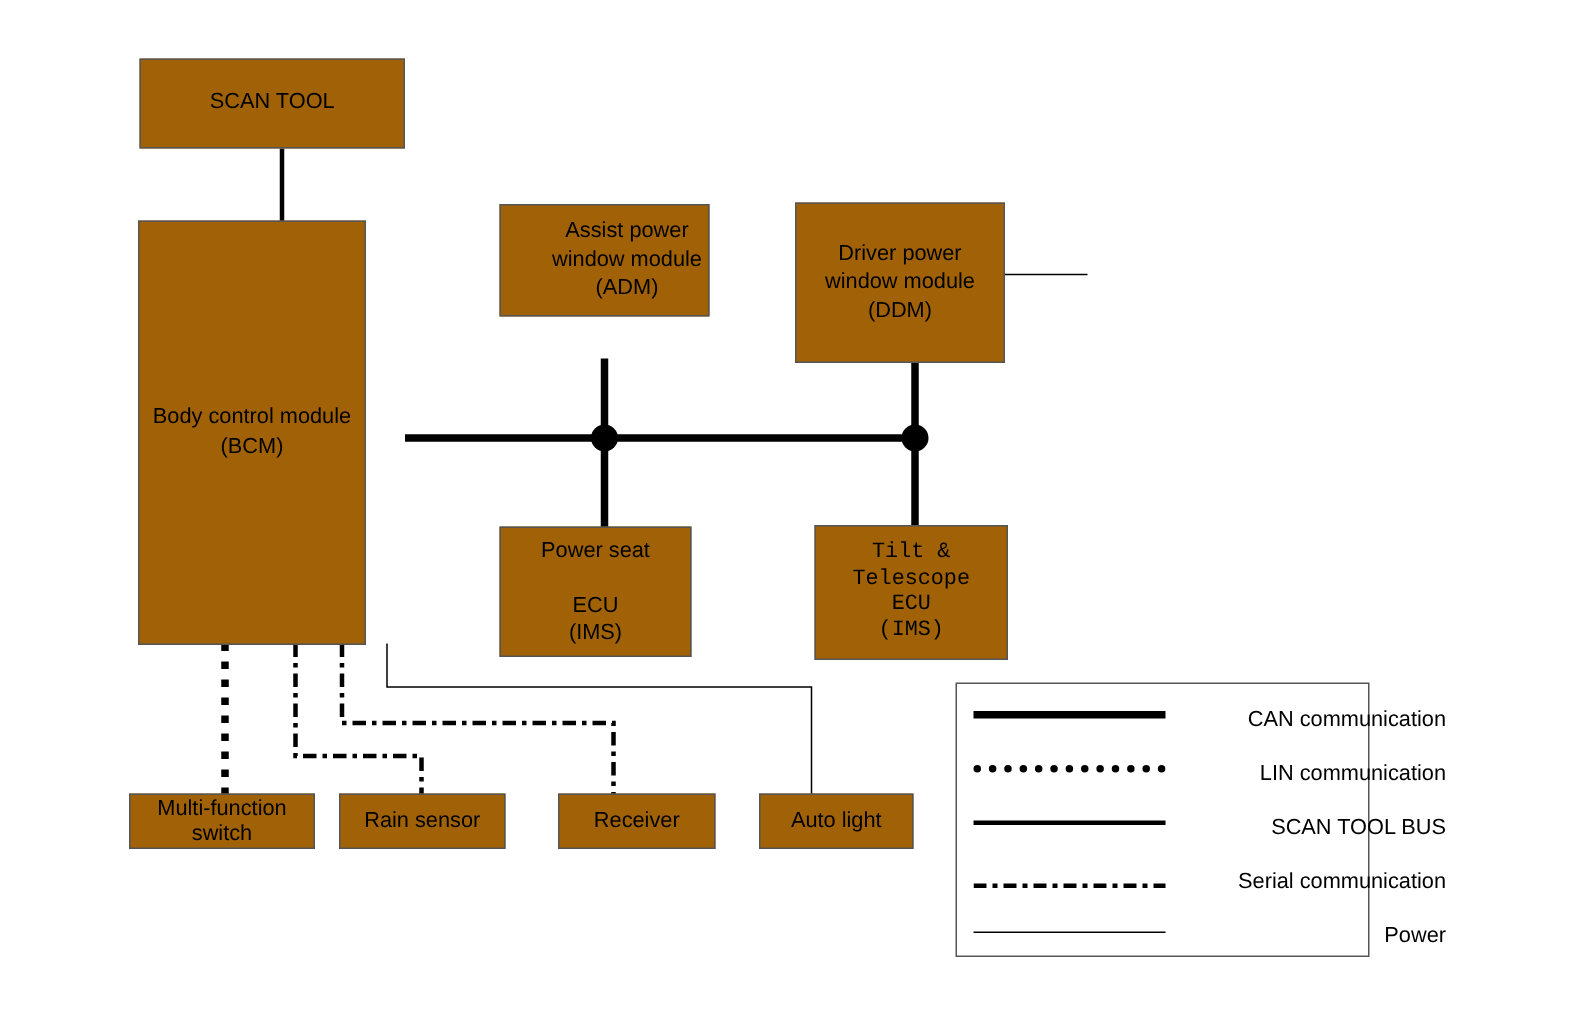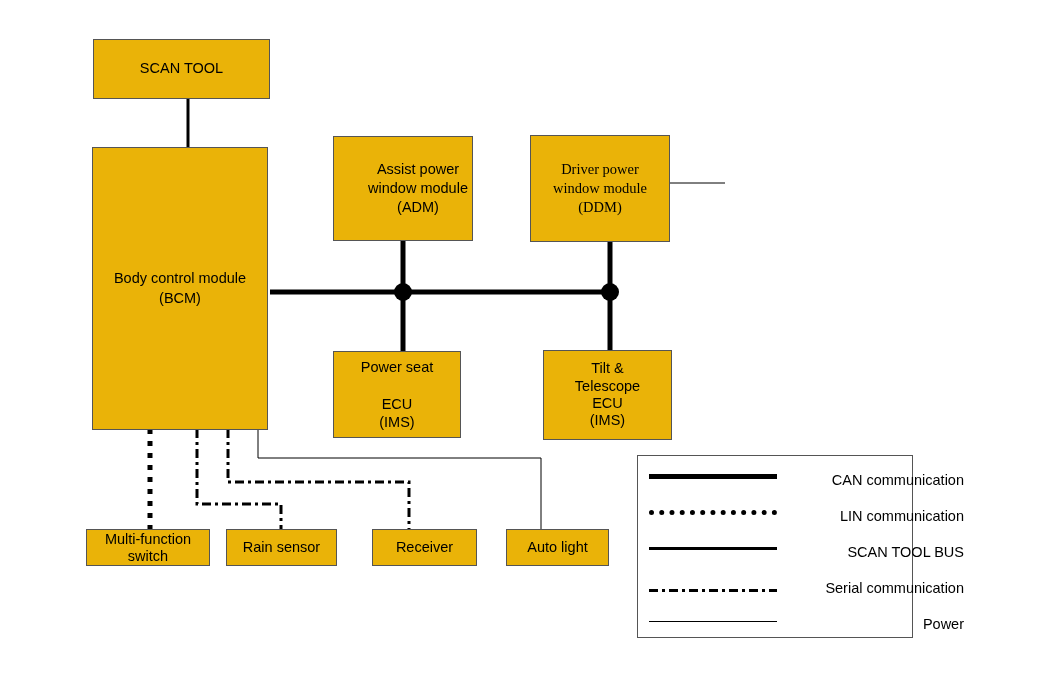--- a/index.html
+++ b/index.html
@@ -1,20 +1,20 @@
 <!DOCTYPE html>
 <html><head>
 <meta charset="utf-8">
 <style>
   html,body{margin:0;padding:0;background:#ffffff;}
   body{width:1050px;height:678px;position:relative;overflow:hidden;
        font-family:"Liberation Sans",sans-serif;color:#000;}
   #canvas{position:absolute;left:0;top:0;width:1050px;height:678px;}
   .box{position:absolute;box-sizing:border-box;border:1px solid #555;
-       background:#eab308;display:flex;align-items:center;justify-content:center;
+       background:#a16207;display:flex;align-items:center;justify-content:center;
        text-align:center;z-index:5;}
   .box .lbl{display:block;line-height:1.33;white-space:pre-line;font-size:14.5px;}
   svg.wires{position:absolute;left:0;top:0;width:1050px;height:678px;z-index:2;}
   svg.wires-top{z-index:8;pointer-events:none;}
   #legend{position:absolute;left:637px;top:455px;width:276px;height:183px;
           box-sizing:border-box;border:1px solid #555;background:#fff;z-index:6;}
   .leg-row{position:absolute;left:0;width:336px;height:36px;display:flex;
            align-items:center;}
   .leg-sample{position:absolute;left:11px;width:128px;height:12px;}
   .leg-text{position:absolute;right:10px;font-size:14.5px;white-space:nowrap;}
@@ -53,47 +53,47 @@
 
     <polyline points="228,429 228,482 409,482 409,531" fill="none" stroke="#000" stroke-width="3" stroke-dasharray="9 4 3 4" stroke-linecap="butt"></polyline>
 
     <polyline points="258,429 258,458 541,458 541,531" fill="none" stroke="#000" stroke-width="1"></polyline>
   </svg>
 
   <div class="box" style="left:93px;top:39px;width:177px;height:60px;">
     <span class="lbl">SCAN TOOL</span>
   </div>
 
-  <div class="box" style="left:92px;top:147px;width:176px;height:283px;">
+  <div class="box" style="left:92px;top:147px;width:152px;height:283px;">
     <span class="lbl">Body control module
 (BCM)</span>
   </div>
 
-  <div class="box" style="left:333px;top:136px;width:140px;height:105px;padding-left:30px;">
+  <div class="box" style="left:333px;top:136px;width:140px;height:75px;padding-left:30px;">
     <span class="lbl">Assist power
 window module
 (ADM)</span>
   </div>
 
-  <div class="box" style="left:530px;top:135px;width:140px;height:107px;font-family:Liberation Serif, serif;">
+  <div class="box" style="left:530px;top:135px;width:140px;height:107px;">
     <span class="lbl">Driver power
 window module
 (DDM)</span>
   </div>
 
 
   <div class="box" style="left:333px;top:351px;width:128px;height:87px;">
     <span class="lbl" style="line-height:1.25;">Power seat
 
 ECU
 (IMS)</span>
   </div>
 
   <div class="box" style="left:543px;top:350px;width:129px;height:90px;">
-    <span class="lbl" style="line-height:1.2;">Tilt &amp;
+    <span class="lbl" style="line-height:1.2;font-family:Liberation Mono, monospace;">Tilt &amp;
 Telescope
 ECU
 (IMS)</span>
   </div>
 
   <div class="box" style="left:86px;top:529px;width:124px;height:37px;">
     <span class="lbl" style="line-height:1.15;">Multi-function
 switch</span>
   </div>
 

